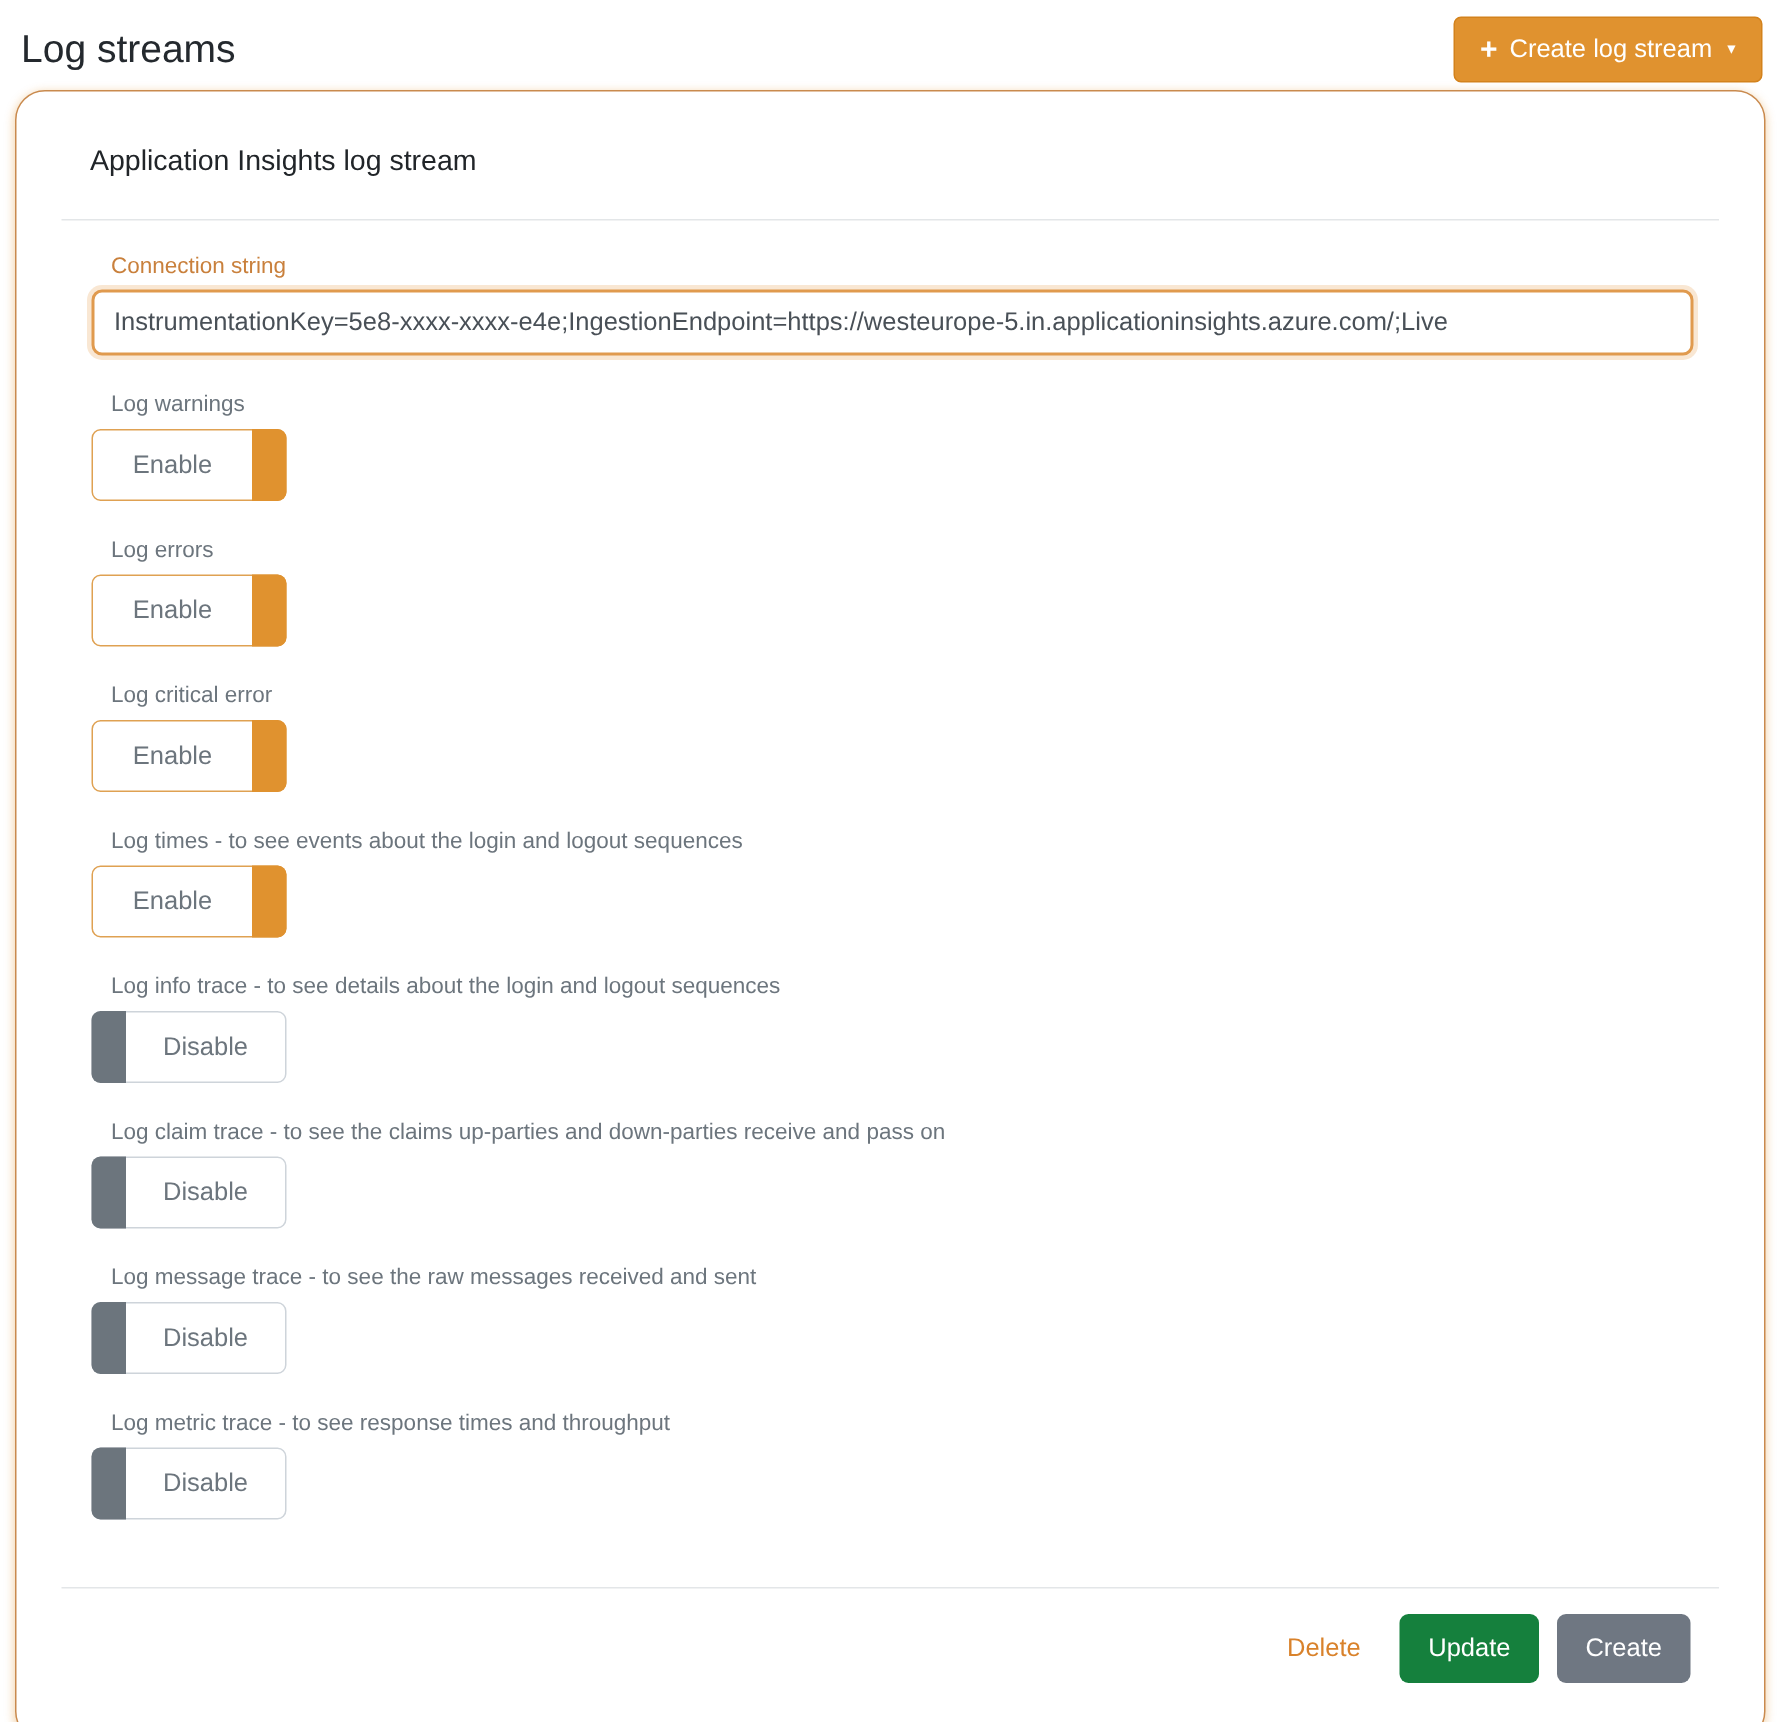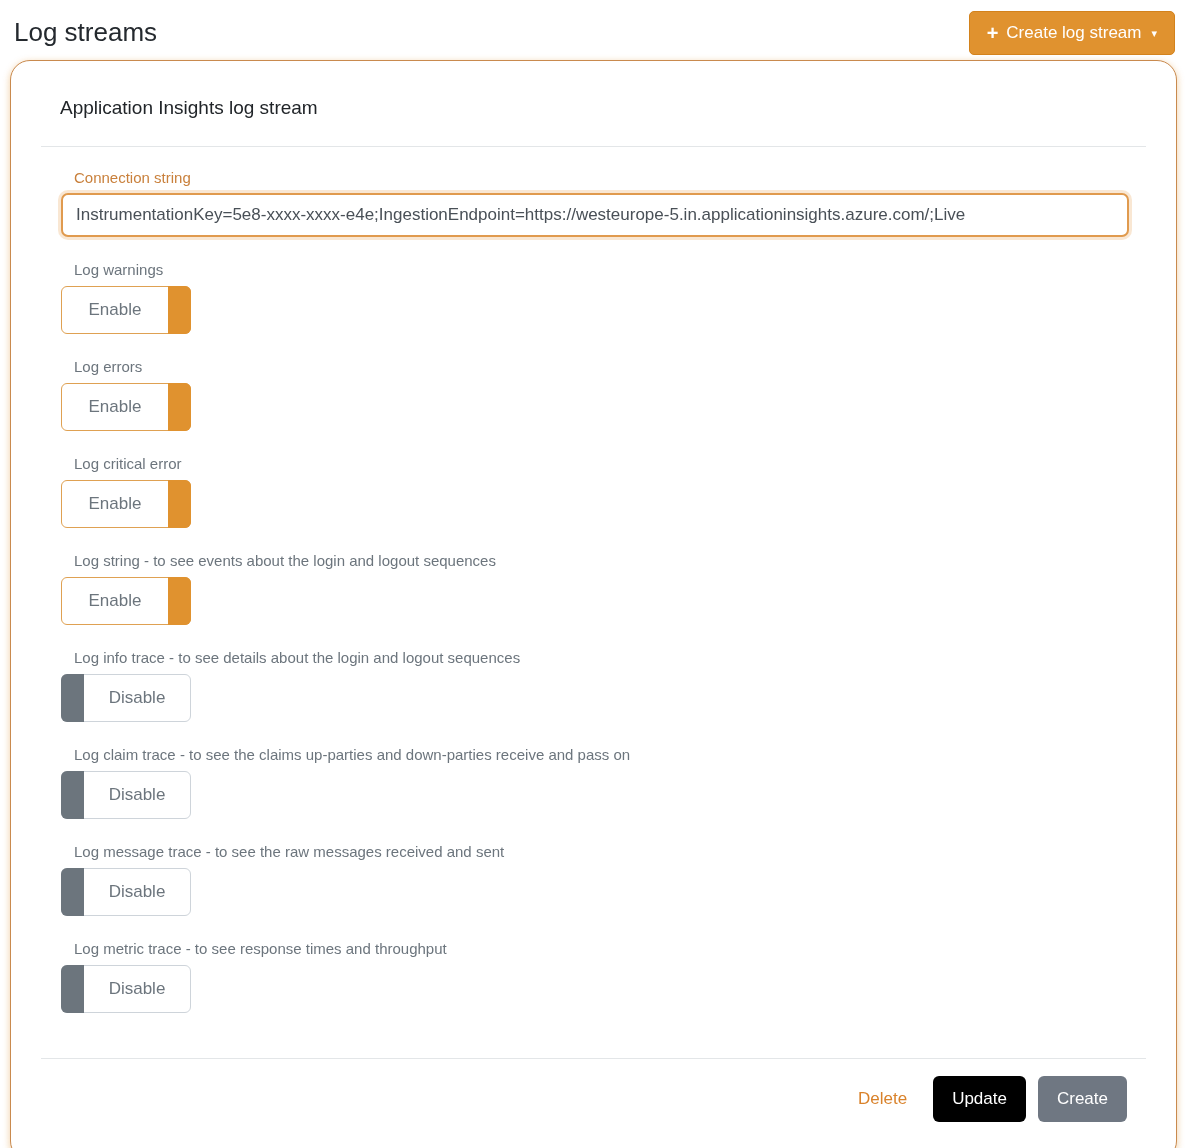--- a/index.html
+++ b/index.html
@@ -162,21 +162,21 @@
   .btn {
     height: 46px;
     border: none;
     border-radius: 6px;
     font-size: 17px;
     color: #ffffff;
     padding: 0 19px;
     cursor: pointer;
     font-family: inherit;
   }
-  .btn-update { background: #000000; }
+  .btn-update { background: #15803d; }
   .btn-cancel { background: #6f7782; margin-left: 12px; }
 </style>
 </head>
 <body>
 
 <div class="topbar">
   <h1 class="page-title">Log streams</h1>
   <button class="create-btn">
     <span class="plus">+</span>
     <span>Create log stream</span>
@@ -209,21 +209,21 @@
             </div>
           </div>
           <div class="toggle-group">
             <div class="field-label">Log critical error</div>
             <div class="toggle on">
               <span class="toggle-text">Enable</span>
               <span class="toggle-handle"></span>
             </div>
           </div>
           <div class="toggle-group">
-            <div class="field-label">Log string - to see events about the login and logout sequences</div>
+            <div class="field-label">Log times - to see events about the login and logout sequences</div>
             <div class="toggle on">
               <span class="toggle-text">Enable</span>
               <span class="toggle-handle"></span>
             </div>
           </div>
           <div class="toggle-group">
             <div class="field-label">Log info trace - to see details about the login and logout sequences</div>
             <div class="toggle off">
               <span class="toggle-text">Disable</span>
               <span class="toggle-handle"></span>

